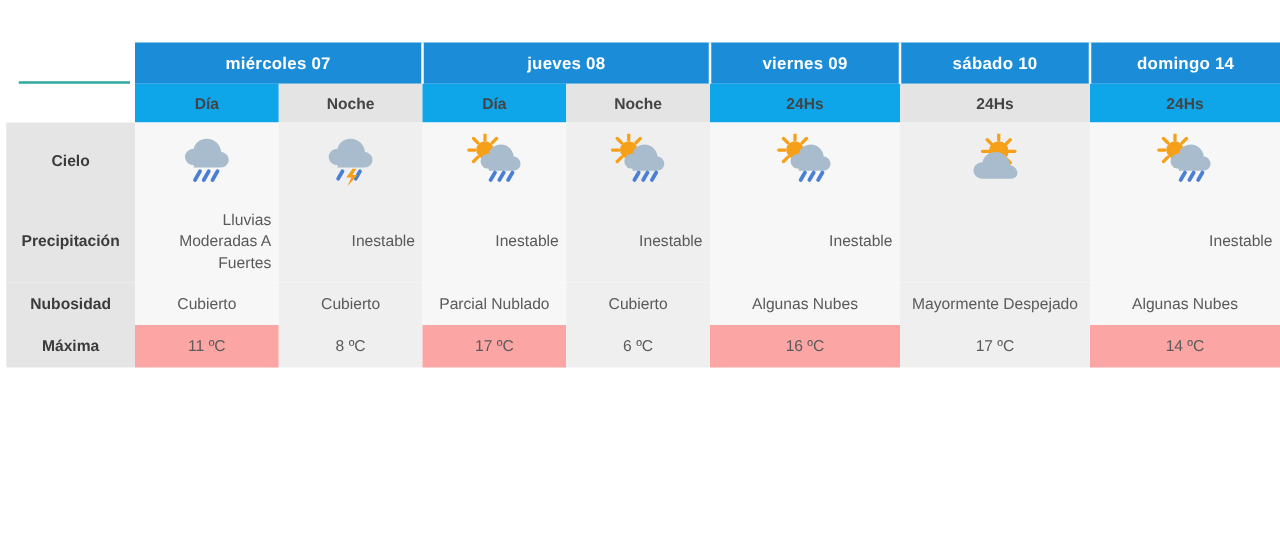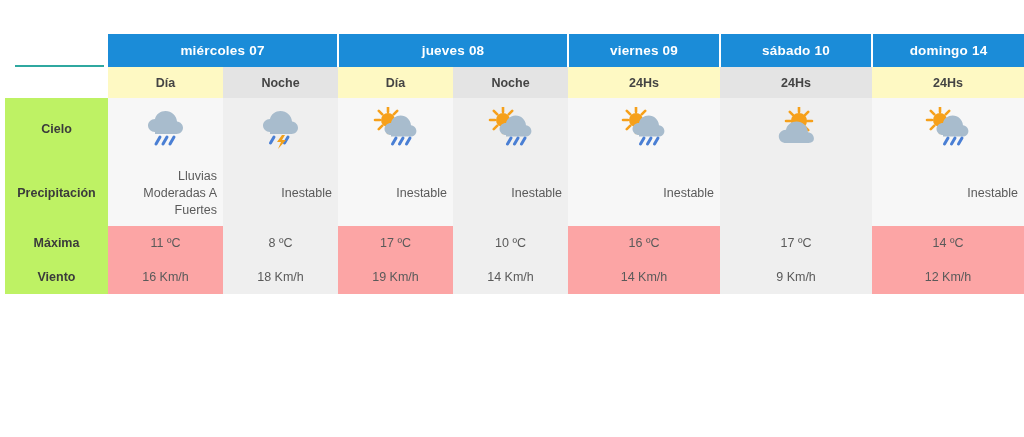--- a/index.html
+++ b/index.html
@@ -51,31 +51,31 @@
   }
   .corner-rule .line {
     position: absolute;
     left: 10px; right: 4px; bottom: 0;
     height: 2px;
     background: #2fa8a0;
   }
 
   
   .subhead {
-    background: #fef9c3;
+    background: #0ea5e9;
     color: #444444;
     font-size: 12.5px;
     font-weight: bold;
     height: 31px;
   }
   .subhead.alt { background: #e4e4e4; }
 
   
   .rowlabel {
-    background: #bef264;
+    background: #e5e5e5;
     color: #3b3b3b;
     font-size: 12.5px;
     font-weight: bold;
     text-align: left;
     padding-left: 16px;
   }
 
   
   .cell {
     font-size: 12.5px;
@@ -247,41 +247,41 @@
             <div class="precip-text">Inestable</div>
           </td>
         <td class="cell alt">
             <div class="precip-text"></div>
           </td>
         <td class="cell">
             <div class="precip-text">Inestable</div>
           </td>
       </tr>
 
+      <tr class="r-norm">
+        <td class="rowlabel">Nubosidad</td>
+        <td class="cell">Cubierto</td>
+        <td class="cell alt">Cubierto</td>
+        <td class="cell">Parcial Nublado</td>
+        <td class="cell alt">Cubierto</td>
+        <td class="cell">Algunas Nubes</td>
+        <td class="cell alt">Mayormente Despejado</td>
+        <td class="cell">Algunas Nubes</td>
+      </tr>
 
       <tr class="r-norm">
         <td class="rowlabel">Máxima</td>
         <td class="cell light">11 ºC</td>
         <td class="cell alt">8 ºC</td>
         <td class="cell light">17 ºC</td>
-        <td class="cell alt">10 ºC</td>
+        <td class="cell alt">6 ºC</td>
         <td class="cell light">16 ºC</td>
         <td class="cell alt">17 ºC</td>
         <td class="cell light">14 ºC</td>
       </tr>
 
 
-      <tr class="r-norm">
-        <td class="rowlabel">Viento</td>
-        <td class="cell light">16 Km/h</td>
-        <td class="cell alt">18 Km/h</td>
-        <td class="cell light">19 Km/h</td>
-        <td class="cell alt">14 Km/h</td>
-        <td class="cell light">14 Km/h</td>
-        <td class="cell alt">9 Km/h</td>
-        <td class="cell light">12 Km/h</td>
-      </tr>
 
 
 
     </tbody>
   </table>
 </div>
 
 </body></html>

